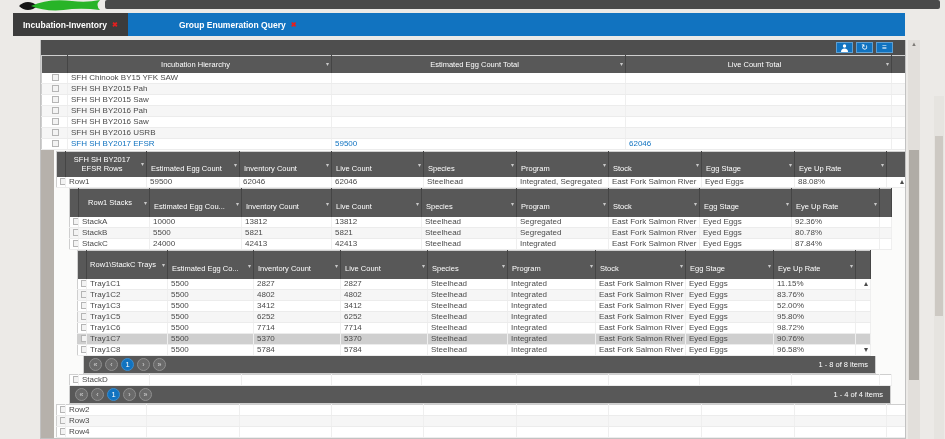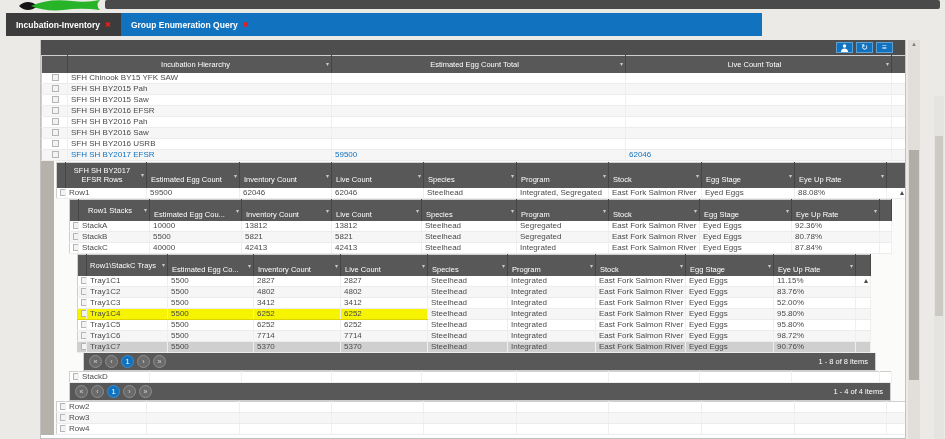--- a/index.html
+++ b/index.html
@@ -8,22 +8,22 @@
     position: relative;
     background: #eceae7;
     font-family: "Liberation Sans", sans-serif;
     color: #4a4a4a;
   }
   
   .logo { position: absolute; left: 16px; top: -3px; }
   .topbar-bar { position: absolute; left: 105px; top: 0; width: 835px; height: 9px;
     background: #4a4a4a; border-radius: 2px; }
   
-  .tabstrip { position: absolute; left: 6px; top: 13px; width: 756px; height: 23px;
-    background: #1173c0; display: flex; }
+  .tabstrip { position: absolute; left: 13px; top: 13px; width: 892px; height: 23px;
+    background: #1173c0; display: flex; gap: 41px; }
   .tab { display: flex; align-items: center; gap: 5px; padding: 0 10px;
     color: #fff; font-size: 8.5px; font-weight: bold; cursor: default; }
   .tab.active { background: #3c3c3c; }
   .tab .close { color: #e31f1f; font-size: 7px; font-weight: bold; }
   
   .panel { position: absolute; left: 40px; top: 40px; width: 866px; height: 399px;
     background: #fff; overflow: hidden; border: 1px solid #c2c2c2; border-top: none; }
   .gtoolbar { height: 15px; background: #4e4e4e; position: relative; }
   .tbtn { position: absolute; top: 2px; width: 17px; height: 11px; background: #1173c0;
     border: 1px solid #5e9fd2; color: #fff; font-size: 8px; line-height: 9px;
@@ -48,21 +48,21 @@
   tr.bluerow td { color: #1173c0; }
   tr.hl td:nth-child(-n+5) { background: #f7f402 !important; border-bottom-color: #dcd400; }
   tr.sel td { background: #cfcfcf !important; }
   td.hint { text-align: right; color: #8c8c8c; font-size: 6px; padding-right: 2px; }
   
   .hiergrid { width: 866px; }
   .hiergrid thead th { height: 17px; text-align: center; font-size: 8px; }
   .lvl2 { width: 850px; margin-left: 2px; }
   .lvl2 thead th { height: 25px; margin-top: 39px; }
   .lvl3 { width: 822px; margin-left: 15px; }
-  .lvl3 thead th, .lvl4 thead th { height: 21px; }
+  .lvl3 thead th, .lvl4 thead th { height: 28px; }
   .lvl4 { width: 793px; margin-left: 23px; }
   .detail { border-left: 13px solid #b6b1ab; background: #fbfbfa; padding-top: 1px; }
   
   .pager { height: 18px; background: #585858; display: flex; align-items: center;
     gap: 3px; padding-left: 5px; position: relative; border: 1px solid #cfcfcf; border-top: none; }
   .pager.lvl4p { width: 793px; margin-left: 29px; }
   .pager.lvl3p { width: 822px; margin-left: 15px; }
   .pbtn { width: 13px; height: 13px; border-radius: 50%; border: 1px solid #8f8f8f;
     background: #6a6a6a; color: #d8d8d8; font-size: 7px; line-height: 11px;
     text-align: center; padding: 0; }
@@ -144,27 +144,20 @@
           </tr>
           <tr>
             <td class="hier"><span class="exp"></span></td>
             <td>SFH SH BY2015 Saw</td>
             <td></td>
             <td></td>
             <td class="hint"></td>
           </tr>
           <tr>
             <td class="hier"><span class="exp"></span></td>
-            <td>SFH SH BY2016 EFSR</td>
-            <td></td>
-            <td></td>
-            <td class="hint"></td>
-          </tr>
-          <tr>
-            <td class="hier"><span class="exp"></span></td>
             <td>SFH SH BY2016 Pah</td>
             <td></td>
             <td></td>
             <td class="hint"></td>
           </tr>
           <tr>
             <td class="hier"><span class="exp"></span></td>
             <td>SFH SH BY2016 Saw</td>
             <td></td>
             <td></td>
@@ -288,21 +281,21 @@
               <td>Steelhead</td>
               <td>Segregated</td>
               <td>East Fork Salmon River</td>
               <td>Eyed Eggs</td>
               <td>80.78%</td>
               <td class="hint"></td>
             </tr>
             <tr>
               <td class="hier"><span class="exp"></span></td>
               <td>StackC</td>
-              <td>40000</td>
+              <td>24000</td>
               <td>42413</td>
               <td>42413</td>
               <td>Steelhead</td>
               <td>Integrated</td>
               <td>East Fork Salmon River</td>
               <td>Eyed Eggs</td>
               <td>87.84%</td>
               <td class="hint"></td>
             </tr>
           </tbody>
@@ -371,48 +364,35 @@
               <td>5500</td>
               <td>3412</td>
               <td>3412</td>
               <td>Steelhead</td>
               <td>Integrated</td>
               <td>East Fork Salmon River</td>
               <td>Eyed Eggs</td>
               <td>52.00%</td>
               <td class="hint"></td>
             </tr>
-            <tr class="hl">
-              <td class="hier"><span class="exp"></span></td>
-              <td>Tray1C4</td>
+            <tr>
+              <td class="hier"><span class="exp"></span></td>
+              <td>Tray1C5</td>
               <td>5500</td>
               <td>6252</td>
               <td>6252</td>
               <td>Steelhead</td>
               <td>Integrated</td>
               <td>East Fork Salmon River</td>
               <td>Eyed Eggs</td>
               <td>95.80%</td>
               <td class="hint"></td>
             </tr>
             <tr>
               <td class="hier"><span class="exp"></span></td>
-              <td>Tray1C5</td>
-              <td>5500</td>
-              <td>6252</td>
-              <td>6252</td>
-              <td>Steelhead</td>
-              <td>Integrated</td>
-              <td>East Fork Salmon River</td>
-              <td>Eyed Eggs</td>
-              <td>95.80%</td>
-              <td class="hint"></td>
-            </tr>
-            <tr>
-              <td class="hier"><span class="exp"></span></td>
               <td>Tray1C6</td>
               <td>5500</td>
               <td>7714</td>
               <td>7714</td>
               <td>Steelhead</td>
               <td>Integrated</td>
               <td>East Fork Salmon River</td>
               <td>Eyed Eggs</td>
               <td>98.72%</td>
               <td class="hint"></td>
@@ -422,20 +402,33 @@
               <td>Tray1C7</td>
               <td>5500</td>
               <td>5370</td>
               <td>5370</td>
               <td>Steelhead</td>
               <td>Integrated</td>
               <td>East Fork Salmon River</td>
               <td>Eyed Eggs</td>
               <td>90.76%</td>
               <td class="hint"></td>
+            </tr>
+            <tr>
+              <td class="hier"><span class="exp"></span></td>
+              <td>Tray1C8</td>
+              <td>5500</td>
+              <td>5784</td>
+              <td>5784</td>
+              <td>Steelhead</td>
+              <td>Integrated</td>
+              <td>East Fork Salmon River</td>
+              <td>Eyed Eggs</td>
+              <td>96.58%</td>
+              <td class="hint">▾</td>
             </tr>
           </tbody>
         </table>
       </div>
     <div id="mount-lvl4pager">
         <div class="pager lvl4p">
           <button class="pbtn">«</button>
           <button class="pbtn">‹</button>
           <button class="pbtn cur">1</button>
           <button class="pbtn">›</button>

